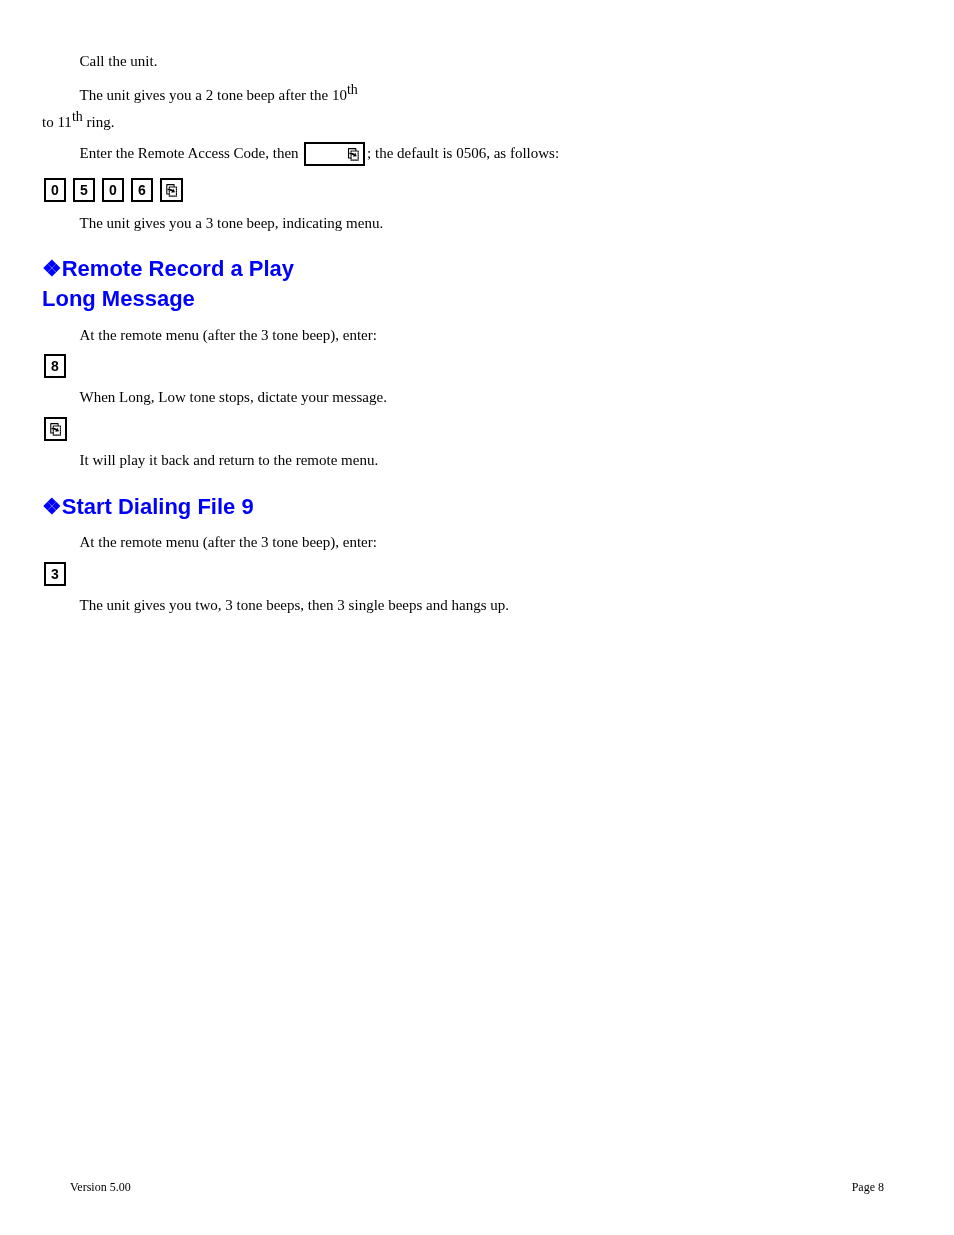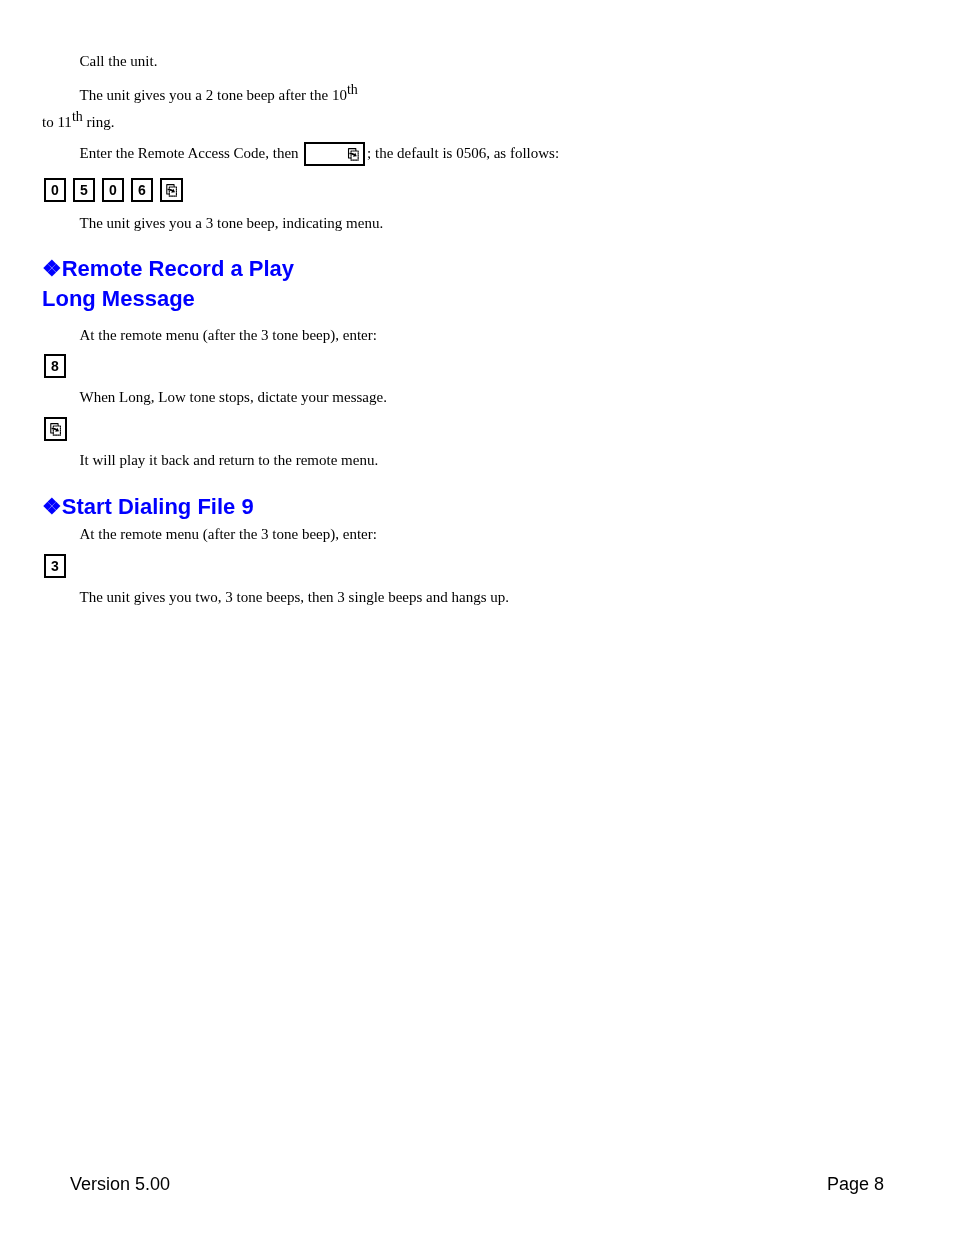--- a/index.html
+++ b/index.html
@@ -53,36 +53,36 @@
       text-align: left;
       margin: 20px 0 10px 0;
       font-family: Arial, sans-serif;
       line-height: 1.35;
     }
     .section-heading-left {
       color: #0000ff;
       font-size: 22px;
       font-weight: bold;
       text-align: left;
-      margin: 20px 0 2px 0;
+      margin: 20px 0 10px 0;
       font-family: Arial, sans-serif;
       line-height: 1.35;
     }
     .single-key {
       margin: 6px 0 6px 0;
     }
     .footer {
       position: absolute;
       bottom: 40px;
       left: 70px;
       right: 70px;
       display: flex;
       justify-content: space-between;
-      font-size: 18px;
-      font-family: Liberation Sans, sans-serif;
+      font-size: 12px;
+      font-family: Liberation Serif, serif;
       text-align: center;
     }
     sup {
       font-size: 14px;
     }
   </style>
 </head>
 <body>
 
 <div class="page">

